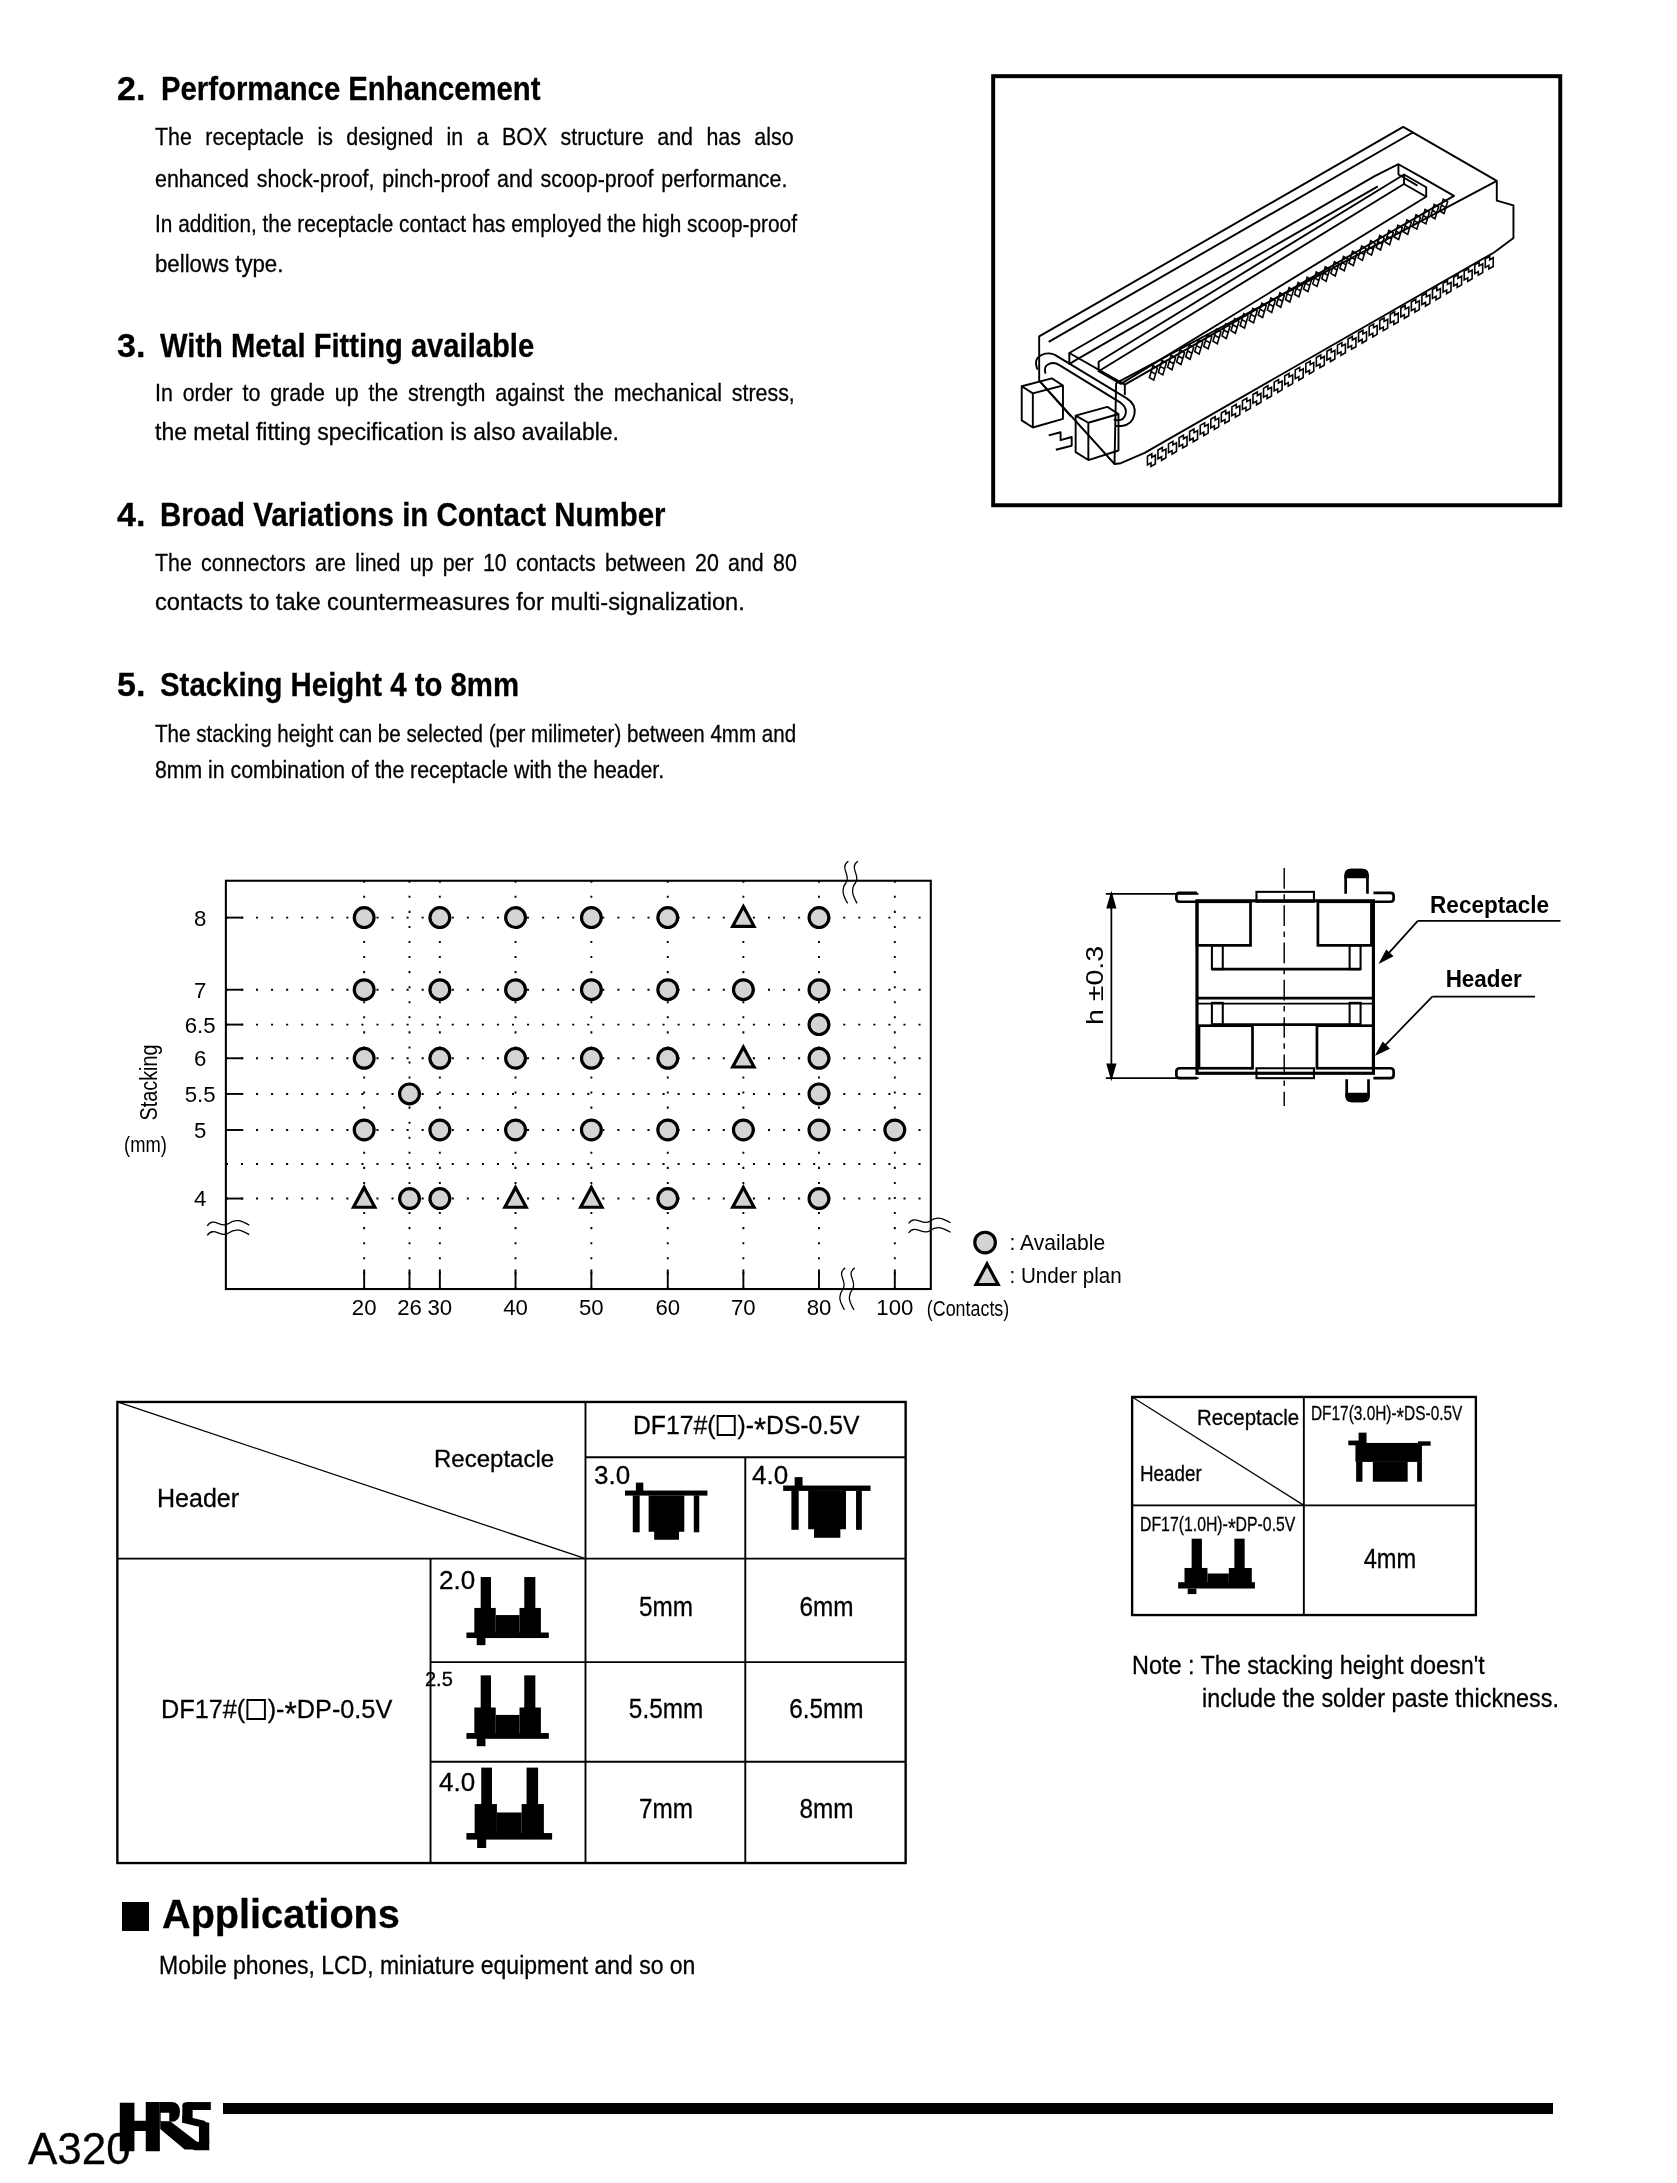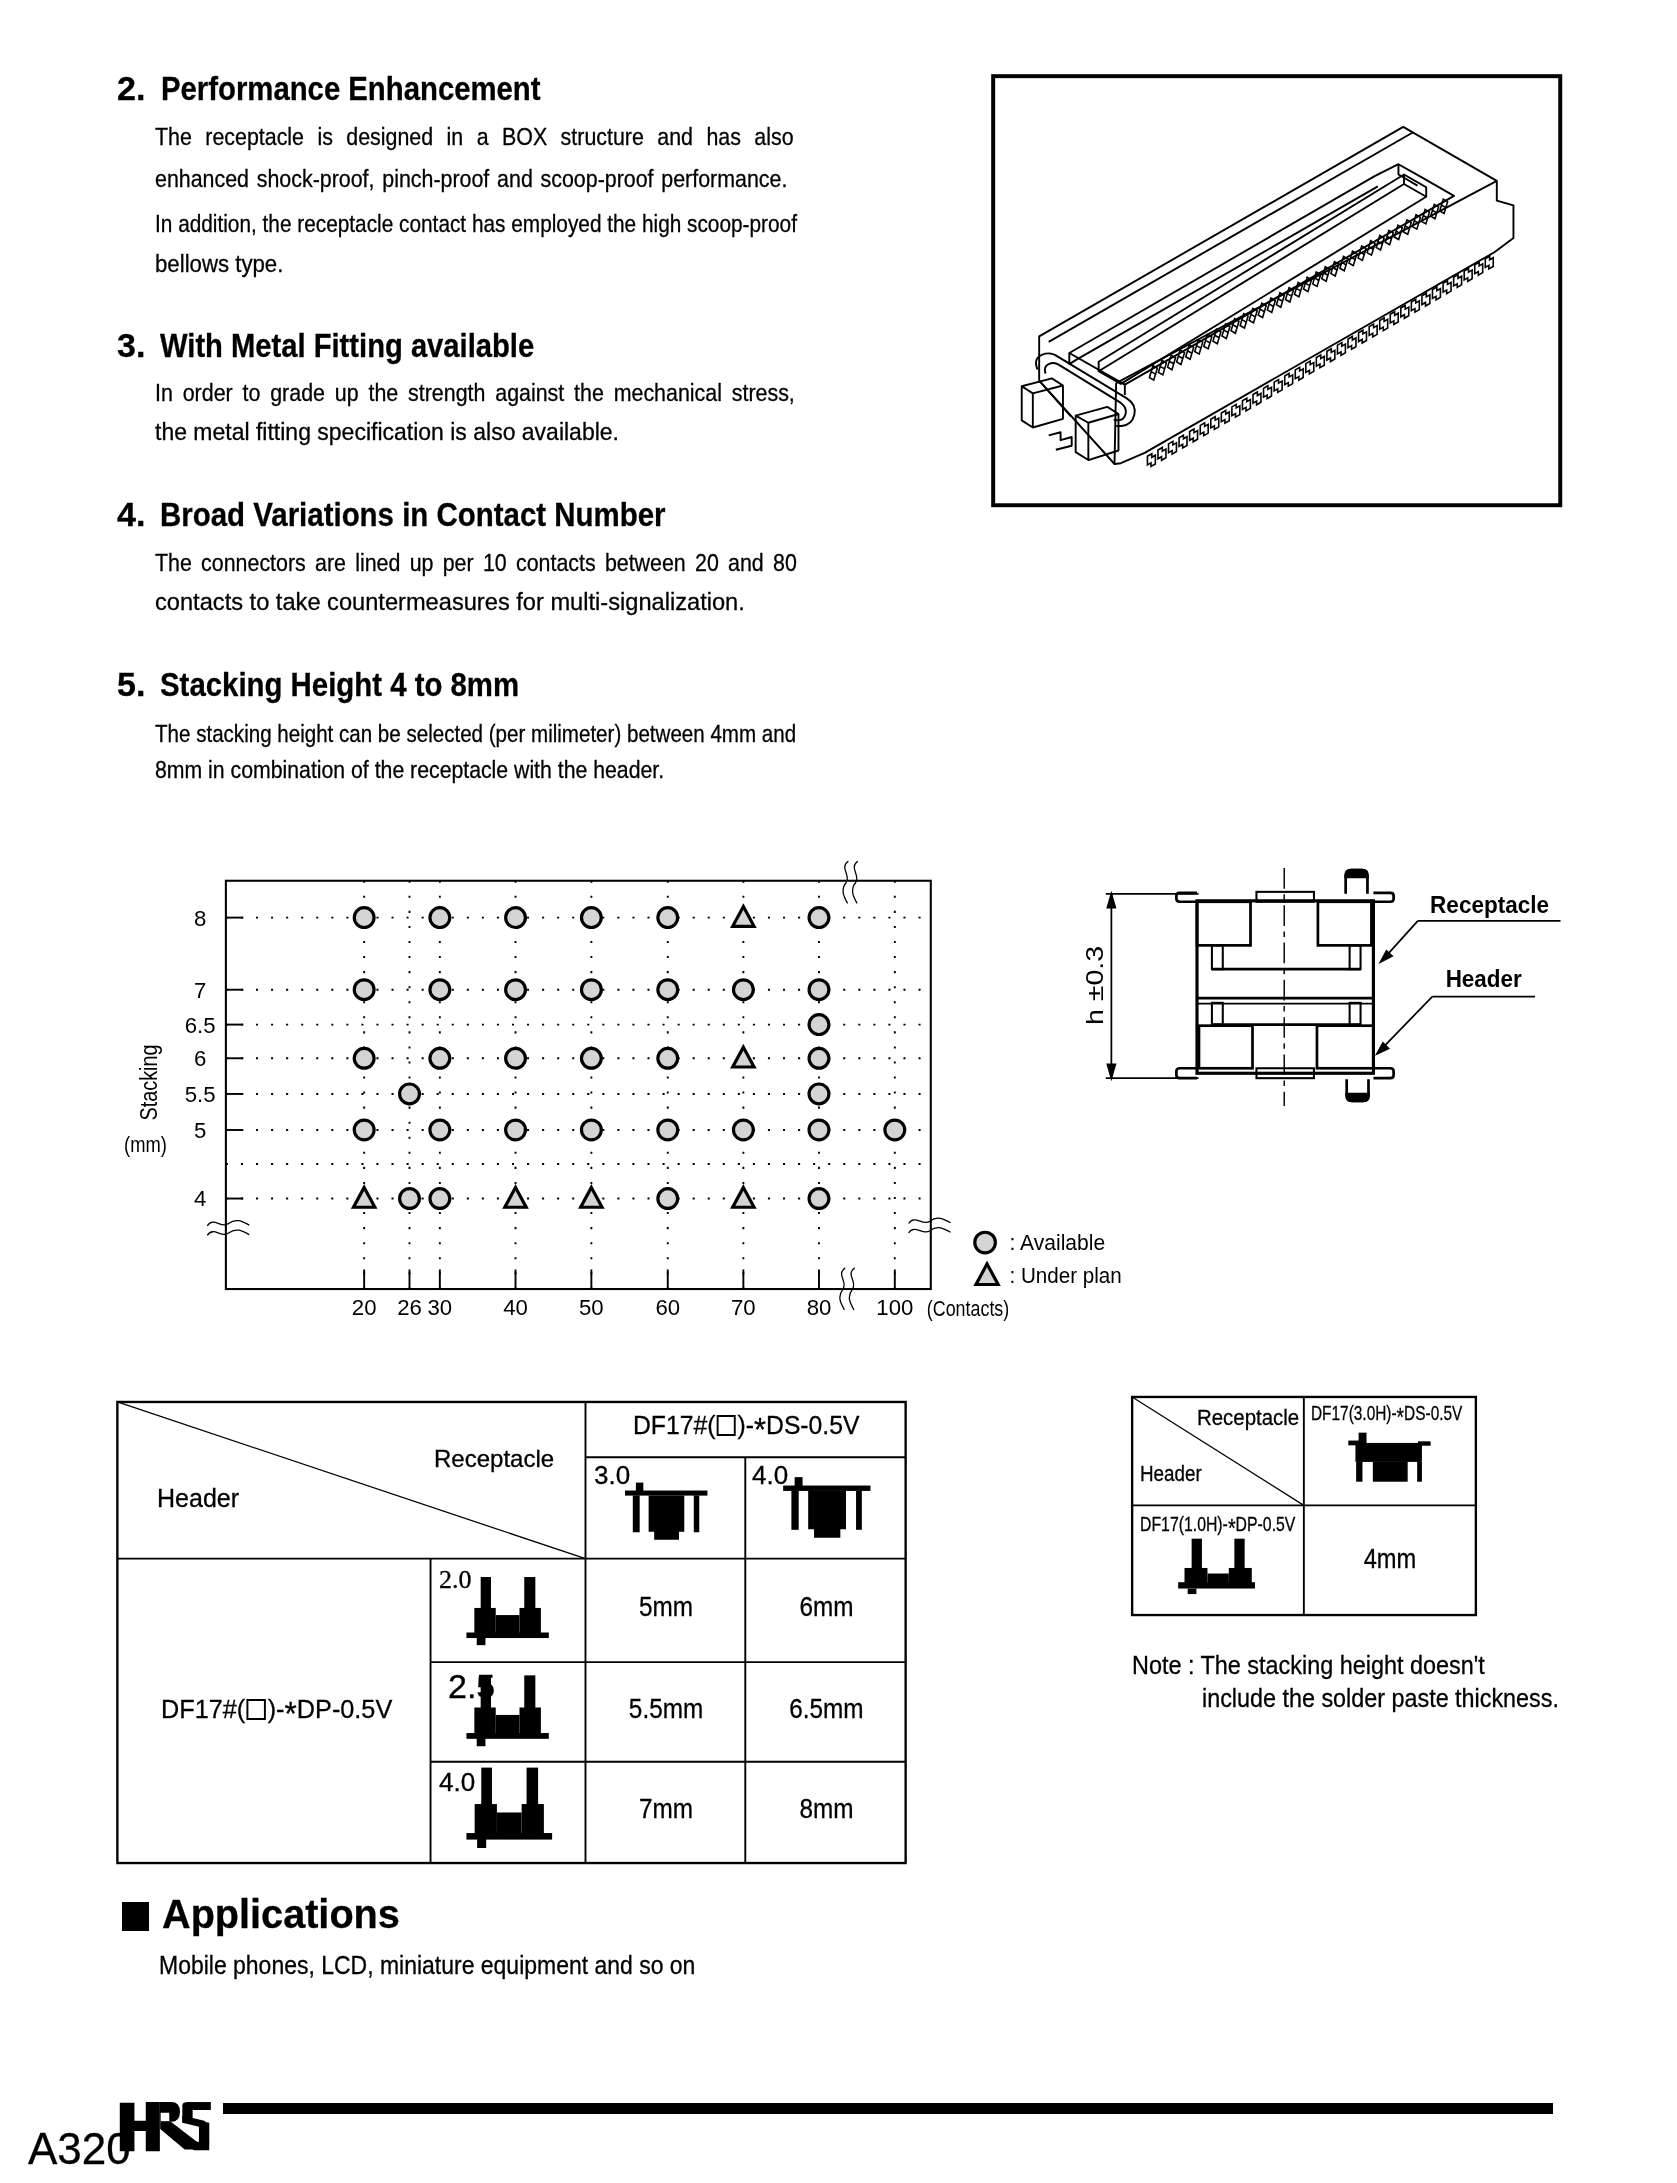--- a/index.html
+++ b/index.html
@@ -331,22 +331,22 @@
         <rect x="0" y="73" width="104" height="7"></rect>
         <rect x="13" y="76" width="11" height="13"></rect>
       </g>
 </svg>
 <div class="t" style="left:434px;top:1447px;font-size:24px;">Receptacle</div>
 <div class="t" style="left:157px;top:1485px;font-size:26px;transform:scaleX(0.963);transform-origin:0 0;">Header</div>
 <div class="t" style="left:633px;top:1412px;font-size:26px;transform:scaleX(0.951);transform-origin:0 0;">DF17#(<span style="display:inline-block;width:16px;height:16.7px;border:2.1px solid #000;margin:0 1.6px;vertical-align:-1.6px;"></span>)-<span style="font-size:1.25em;vertical-align:-0.22em;">*</span>DS-0.5V</div>
 <div class="t" style="left:594px;top:1462px;font-size:26px;">3.0</div>
 <div class="t" style="left:752px;top:1462px;font-size:26px;">4.0</div>
 <div class="t" style="left:161px;top:1696px;font-size:26px;transform:scaleX(0.971);transform-origin:0 0;">DF17#(<span style="display:inline-block;width:16px;height:16.7px;border:2.1px solid #000;margin:0 1.6px;vertical-align:-1.6px;"></span>)-<span style="font-size:1.25em;vertical-align:-0.22em;">*</span>DP-0.5V</div>
-<div class="t" style="left:439px;top:1567px;font-size:26px;font-family:Liberation Serif, serif;">2.0</div>
-<div class="t" style="left:448px;top:1669px;font-size:34px;">2.5</div>
+<div class="t" style="left:439px;top:1567px;font-size:26px;">2.0</div>
+<div class="t" style="left:425px;top:1669px;font-size:20px;">2.5</div>
 <div class="t" style="left:439px;top:1769px;font-size:26px;">4.0</div>
 <div class="t" style="left:586px;top:1594px;width:160px;text-align:center;font-size:27px;transform:scaleX(0.9);transform-origin:80px 0;">5mm</div>
 <div class="t" style="left:746px;top:1594px;width:161px;text-align:center;font-size:27px;transform:scaleX(0.9);transform-origin:80px 0;">6mm</div>
 <div class="t" style="left:586px;top:1696px;width:160px;text-align:center;font-size:27px;transform:scaleX(0.9);transform-origin:80px 0;">5.5mm</div>
 <div class="t" style="left:746px;top:1696px;width:161px;text-align:center;font-size:27px;transform:scaleX(0.9);transform-origin:80px 0;">6.5mm</div>
 <div class="t" style="left:586px;top:1796px;width:160px;text-align:center;font-size:27px;transform:scaleX(0.9);transform-origin:80px 0;">7mm</div>
 <div class="t" style="left:746px;top:1796px;width:161px;text-align:center;font-size:27px;transform:scaleX(0.9);transform-origin:80px 0;">8mm</div>
 <svg style="left:1128px;top:1393px;" width="352" height="226" viewBox="1421.8 1755.9 444.4000000000001 285.5999999999999">
 <rect x="1426.8" y="1760.9" width="434.4000000000001" height="275.5999999999999" fill="none" stroke="#000" stroke-width="3"></rect>
 <line x1="1643.8" y1="1760.9" x2="1643.8" y2="2036.5" stroke="#000" stroke-width="2.4"></line>

